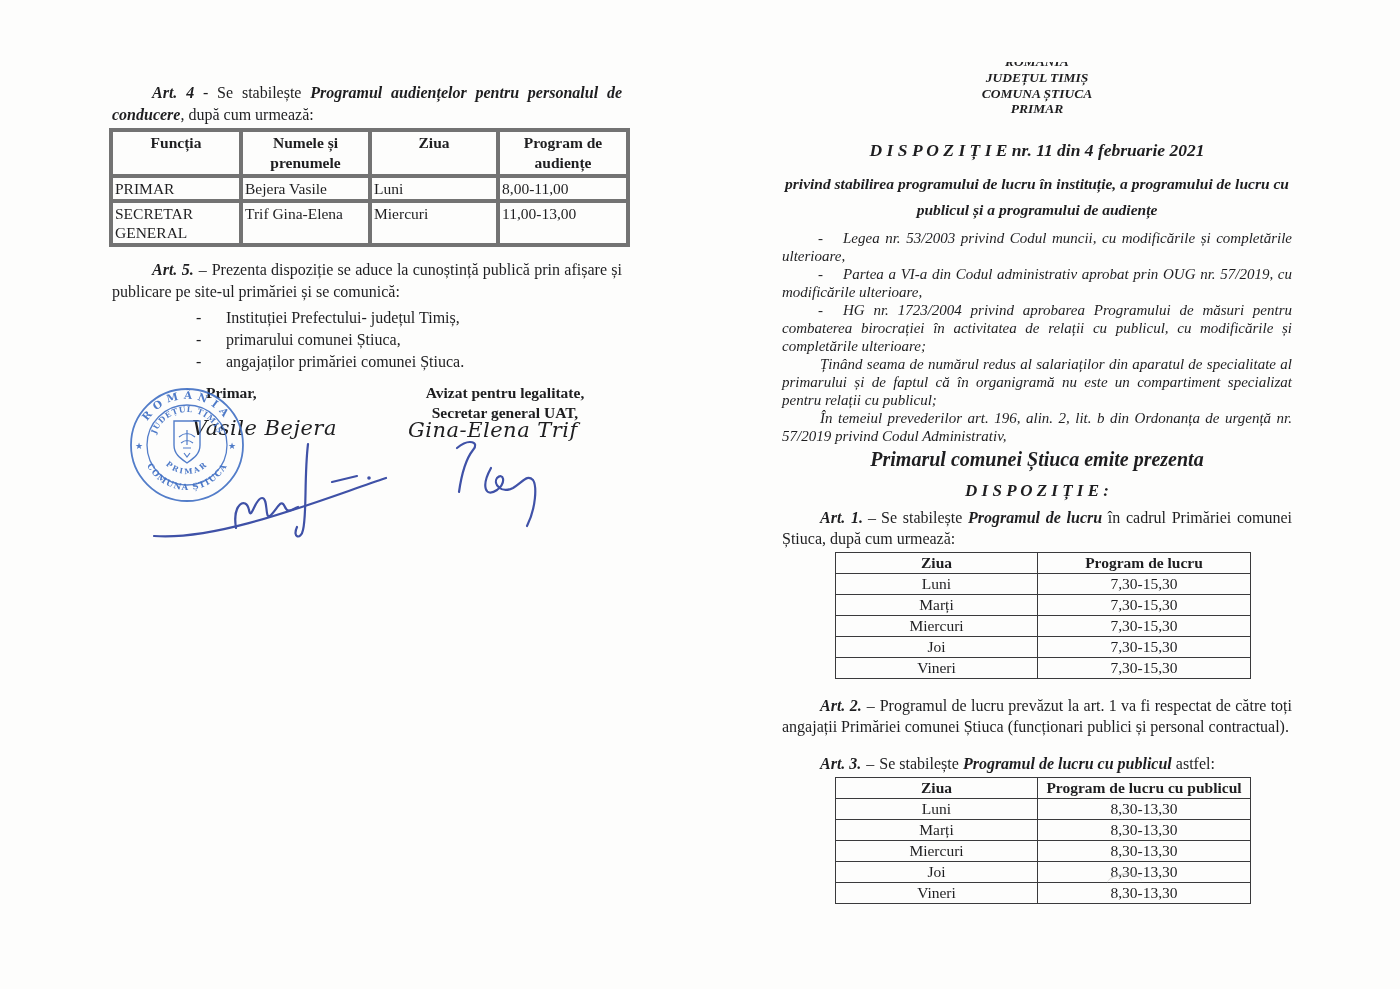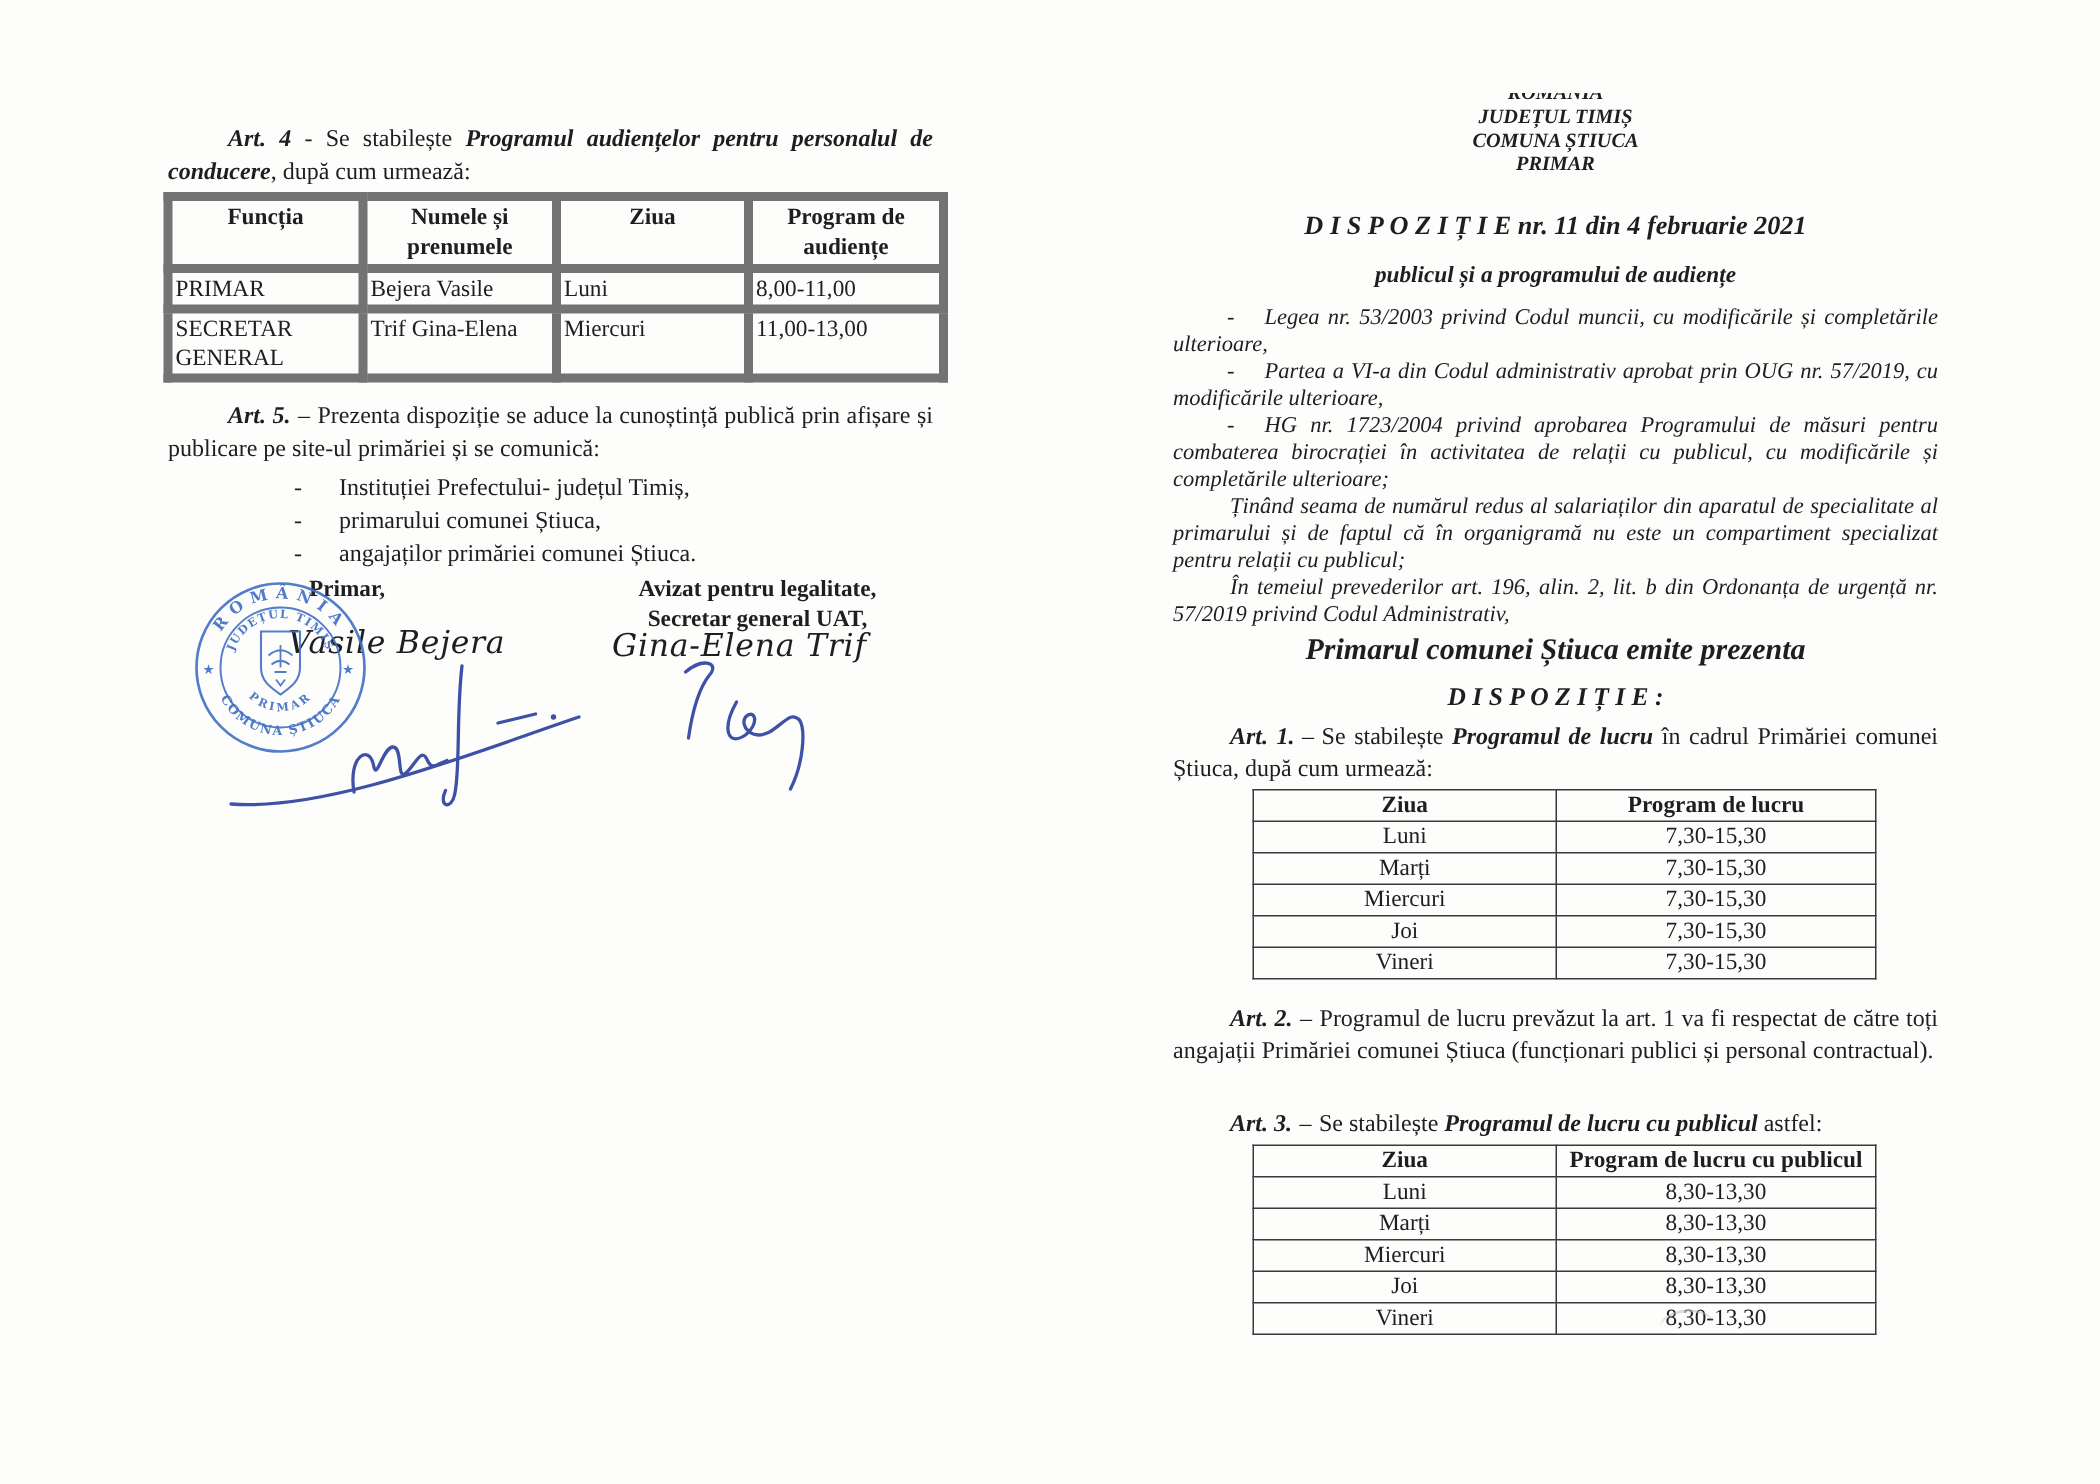--- a/index.html
+++ b/index.html
@@ -10,21 +10,21 @@
   }
   .page{position:absolute;}
   .page-left{left:112px;top:82px;width:510px;height:640px;}
   .page-right{left:782px;top:62px;width:510px;height:910px;}
   .bi{font-weight:bold;font-style:italic;}
   .justify{text-align:justify;}
   
   .par{margin:0;font-size:16px;line-height:22px;text-indent:40px;}
   .mdash{padding:0 5px;}
   .tbl{border-collapse:collapse;table-layout:fixed;margin:2px 0 0 -3px;width:517px;font-size:15.5px;}
-  .tbl th,.tbl td{border:6px solid #737373;vertical-align:top;padding:1px 2px;line-height:19px;font-weight:normal;}
+  .tbl th,.tbl td{border:4px solid #737373;vertical-align:top;padding:1px 2px;line-height:19px;font-weight:normal;}
   .tbl th{font-weight:bold;line-height:20px;}
   .art5{margin-top:12px;}
   .dist-list{margin-top:4px;}
   .dist-item{font-size:16px;line-height:22px;padding-left:84px;}
   .dist-item .dash{display:inline-block;width:30px;}
   .sig-label{position:absolute;font-weight:bold;font-size:15.5px;line-height:20px;white-space:nowrap;}
   .sig-label-right{text-align:center;width:210px;white-space:normal;}
   .script-name{position:absolute;font-style:italic;font-size:21px;letter-spacing:.5px;white-space:nowrap;font-family:"DejaVu Serif",serif;}
   .stamp-svg,.sig-svg{position:absolute;}
   
@@ -35,21 +35,21 @@
   .doc-subtitle{margin:10px 0 0 0;text-align:center;font-weight:bold;font-style:italic;font-size:15.5px;line-height:26px;}
   .preamble{margin-top:6px;font-style:italic;font-size:15px;line-height:18px;}
   .pre-p{margin:0;text-indent:38px;text-align:justify;}
   .pre-item{margin:0;text-indent:36px;text-align:justify;}
   .pre-item .dash{margin-right:20px;}
   .emit-line{margin:4px 0 0 0;text-align:center;font-weight:bold;font-style:italic;font-size:20px;line-height:21px;}
   .heading2{margin:10px 0 0 0;text-align:center;font-weight:bold;font-style:italic;font-size:17px;line-height:21px;}
   .art{margin:0;font-size:16px;line-height:21px;text-indent:38px;text-align:justify;}
   .art1{margin-top:6px;}
   .art2{margin-top:16px;}
-  .art3{margin-top:28px;}
+  .art3{margin-top:16px;}
   .tblr{border-collapse:collapse;table-layout:fixed;width:415px;margin:3px 0 0 53px;font-size:15.5px;}
   .tblr th,.tblr td{border:1px solid #3a3a3c;text-align:center;padding:0 2px;line-height:20px;height:20px;}
   .tblr th{font-weight:bold;}
   .smudge{position:absolute;left:1106px;top:873px;width:36px;height:9px;border-top:2px solid #bcbcbc;border-radius:50%/100% 100% 0 0;opacity:.5;transform:rotate(-5deg);}
 </style>
 </head>
 <body>
 
 <section class="page page-left">
 
@@ -158,20 +158,21 @@
         <span>ROMÂNIA</span>
       </div>
     <div>JUDEȚUL TIMIȘ</div>
     <div>COMUNA ȘTIUCA</div>
     <div>PRIMAR</div>
   </div>
 
   <h1 class="doc-title">D I S P O Z I Ț I E  nr. 11  din  4  februarie 2021</h1>
 
   <div class="doc-subtitle">
+    <div>privind stabilirea programului de lucru în instituție, a programului de lucru cu</div>
     <div>publicul și a programului de audiențe</div>
   </div>
 
   <div class="preamble">
     <p class="pre-item"><span class="dash">-</span><span>Legea nr. 53/2003 privind Codul muncii, cu modificările și completările ulterioare,</span></p>
     <p class="pre-item"><span class="dash">-</span><span>Partea a VI-a din Codul administrativ aprobat prin OUG nr. 57/2019, cu modificările ulterioare,</span></p>
     <p class="pre-item"><span class="dash">-</span><span>HG nr. 1723/2004 privind aprobarea Programului de măsuri pentru combaterea birocrației în activitatea de relații cu publicul, cu modificările și completările ulterioare;</span></p>
     <p class="pre-p">Ținând seama de numărul redus al salariaților din aparatul de specialitate al primarului și de faptul că în organigramă nu este un compartiment specializat pentru relații cu publicul;</p>
     <p class="pre-p">În temeiul prevederilor art. 196, alin. 2, lit. b din Ordonanța de urgență nr. 57/2019 privind Codul Administrativ,</p>
   </div>

